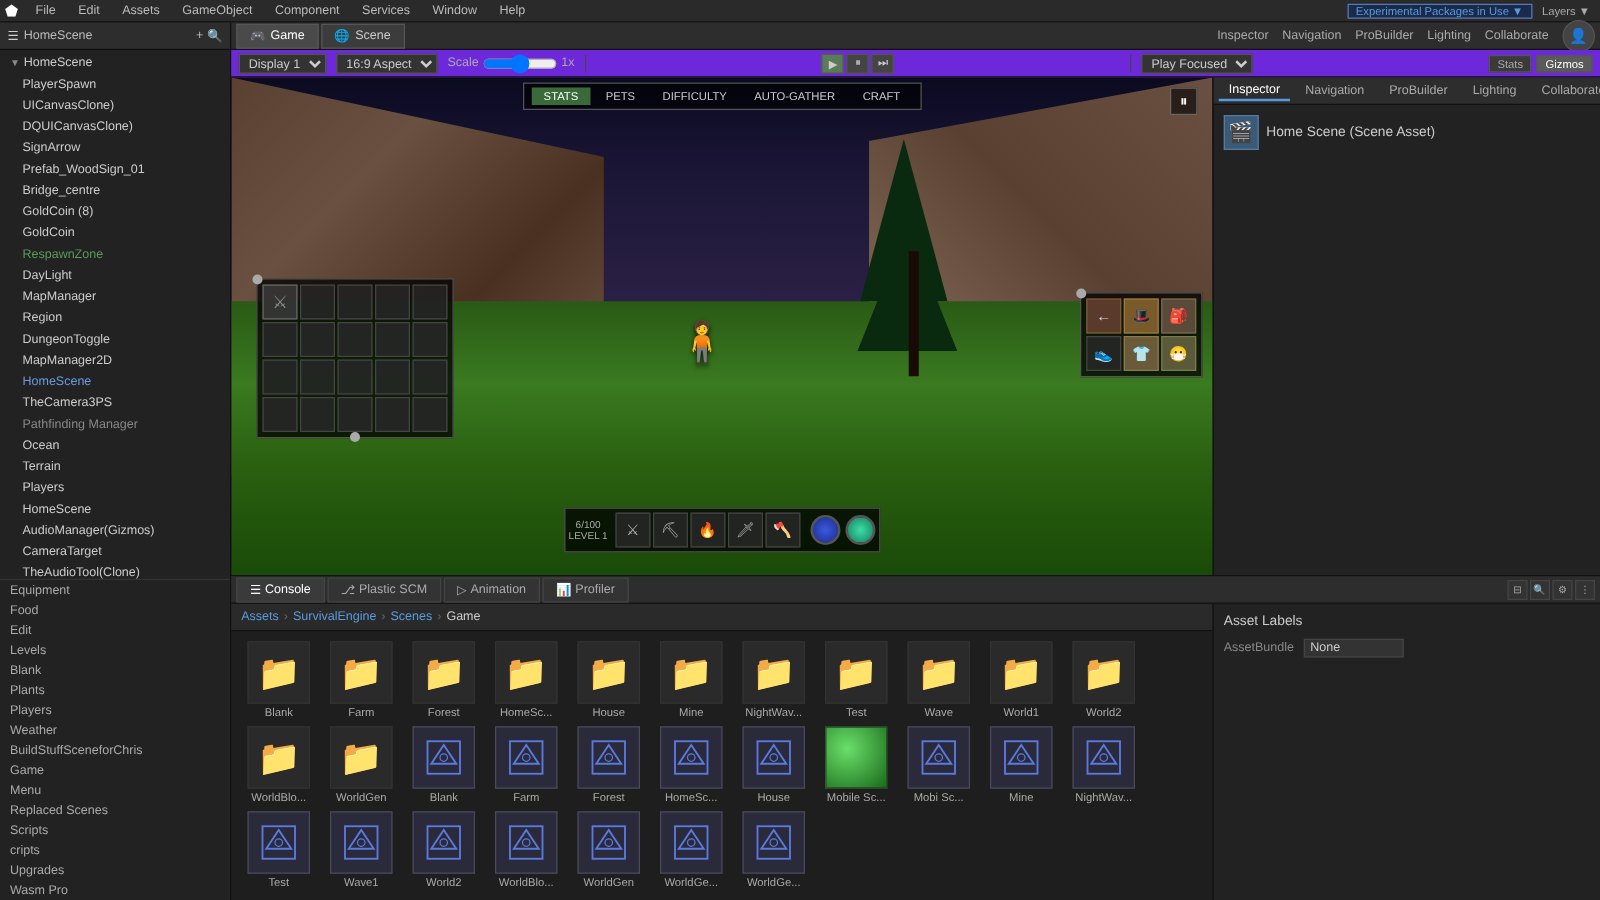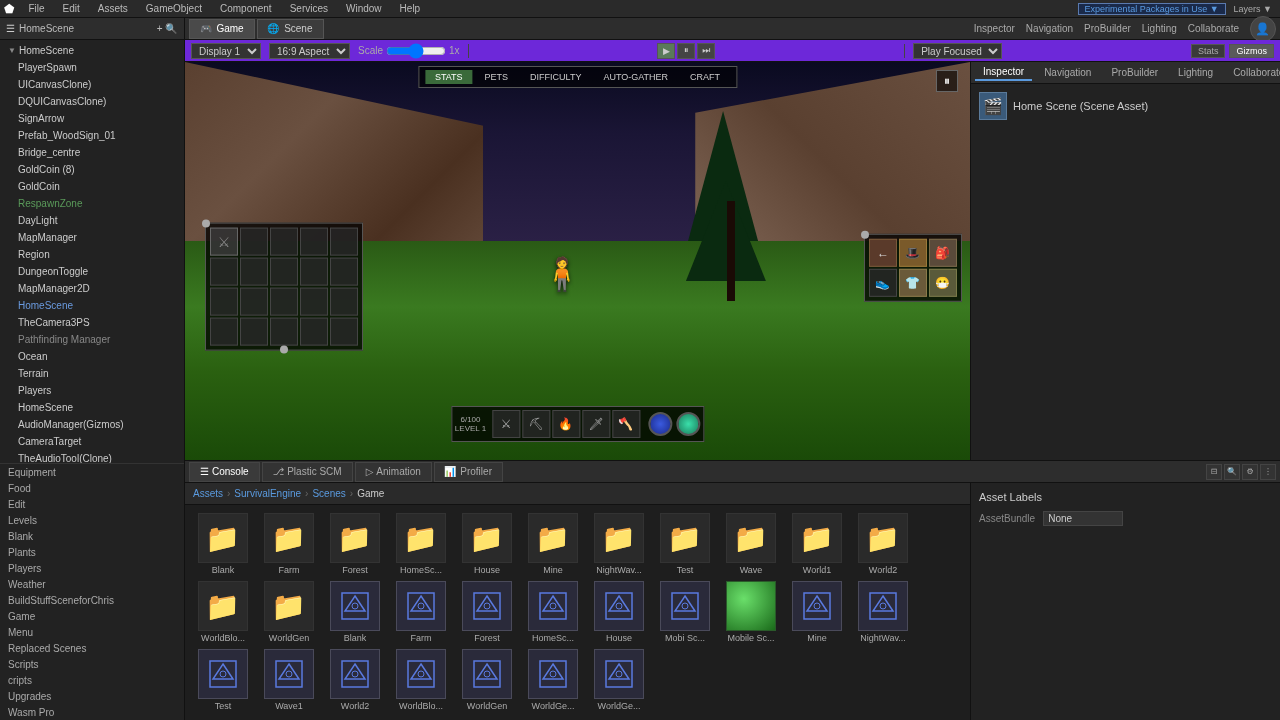--- a/index.html
+++ b/index.html
@@ -1008,32 +1008,32 @@
               <div class="asset-icon scene-icon" style="background:#2a2a3a; border-color:#4a4a5a;">
                 <svg width="30" height="30" viewBox="0 0 30 30">
                     <rect x="2" y="2" width="26" height="26" fill="none" stroke="#5a7adf" stroke-width="1.5"></rect>
                     <polygon points="15,5 25,20 5,20" fill="none" stroke="#5a7adf" stroke-width="1.5"></polygon>
                     <circle cx="15" cy="15" r="3" fill="none" stroke="#5a7adf" stroke-width="1"></circle>
                   </svg>
               </div>
               <span class="asset-label">House</span>
             </div>
             <div class="asset-item">
-              <div class="asset-icon scene-icon" style="background:#2a2a3a; border-color:#4a4a5a;">
-                <svg width="30" height="30" viewBox="0 0 30 30">
-                    <rect x="2" y="2" width="26" height="26" fill="none" stroke="#5a7adf" stroke-width="1.5"></rect>
-                    <polygon points="15,5 25,20 5,20" fill="none" stroke="#5a7adf" stroke-width="1.5"></polygon>
-                    <circle cx="15" cy="15" r="3" fill="none" stroke="#5a7adf" stroke-width="1"></circle>
-                  </svg>
-              </div>
-              <span class="asset-label">Mobi Sc...</span>
-            </div>
-            <div class="asset-item">
               <div class="asset-icon" style="background:radial-gradient(circle at 35% 35%, #6adf6a, #1a6a1a); border:1px solid #2a5a2a; width:50px;height:50px;"></div>
               <span class="asset-label">Mobile Sc...</span>
+            </div>
+            <div class="asset-item">
+              <div class="asset-icon scene-icon" style="background:#2a2a3a; border-color:#4a4a5a;">
+                <svg width="30" height="30" viewBox="0 0 30 30">
+                    <rect x="2" y="2" width="26" height="26" fill="none" stroke="#5a7adf" stroke-width="1.5"></rect>
+                    <polygon points="15,5 25,20 5,20" fill="none" stroke="#5a7adf" stroke-width="1.5"></polygon>
+                    <circle cx="15" cy="15" r="3" fill="none" stroke="#5a7adf" stroke-width="1"></circle>
+                  </svg>
+              </div>
+              <span class="asset-label">Mobi Sc...</span>
             </div>
             <div class="asset-item">
               <div class="asset-icon scene-icon" style="background:#2a2a3a; border-color:#4a4a5a;">
                 <svg width="30" height="30" viewBox="0 0 30 30">
                     <rect x="2" y="2" width="26" height="26" fill="none" stroke="#5a7adf" stroke-width="1.5"></rect>
                     <polygon points="15,5 25,20 5,20" fill="none" stroke="#5a7adf" stroke-width="1.5"></polygon>
                     <circle cx="15" cy="15" r="3" fill="none" stroke="#5a7adf" stroke-width="1"></circle>
                   </svg>
               </div>
               <span class="asset-label">Mine</span>

